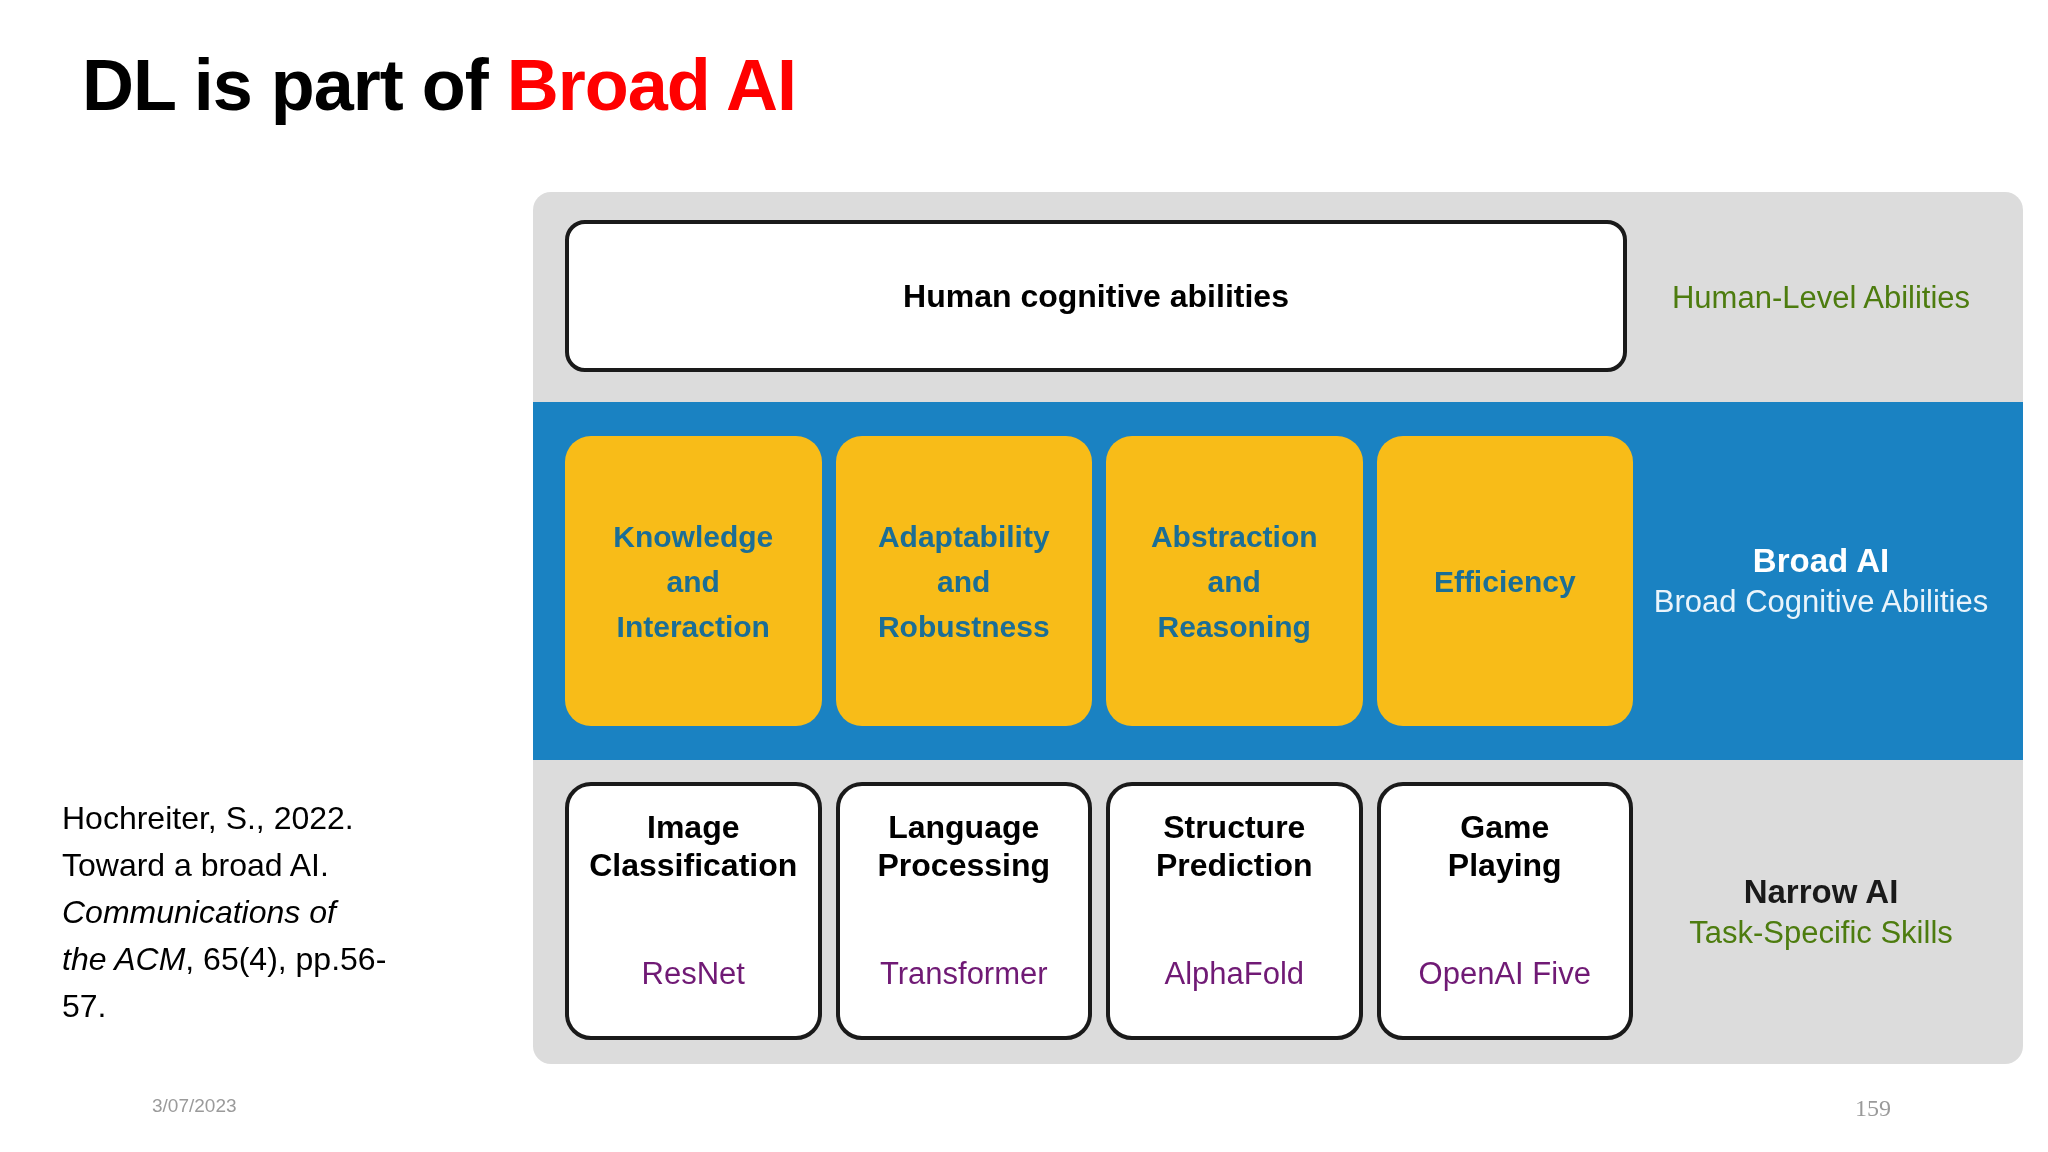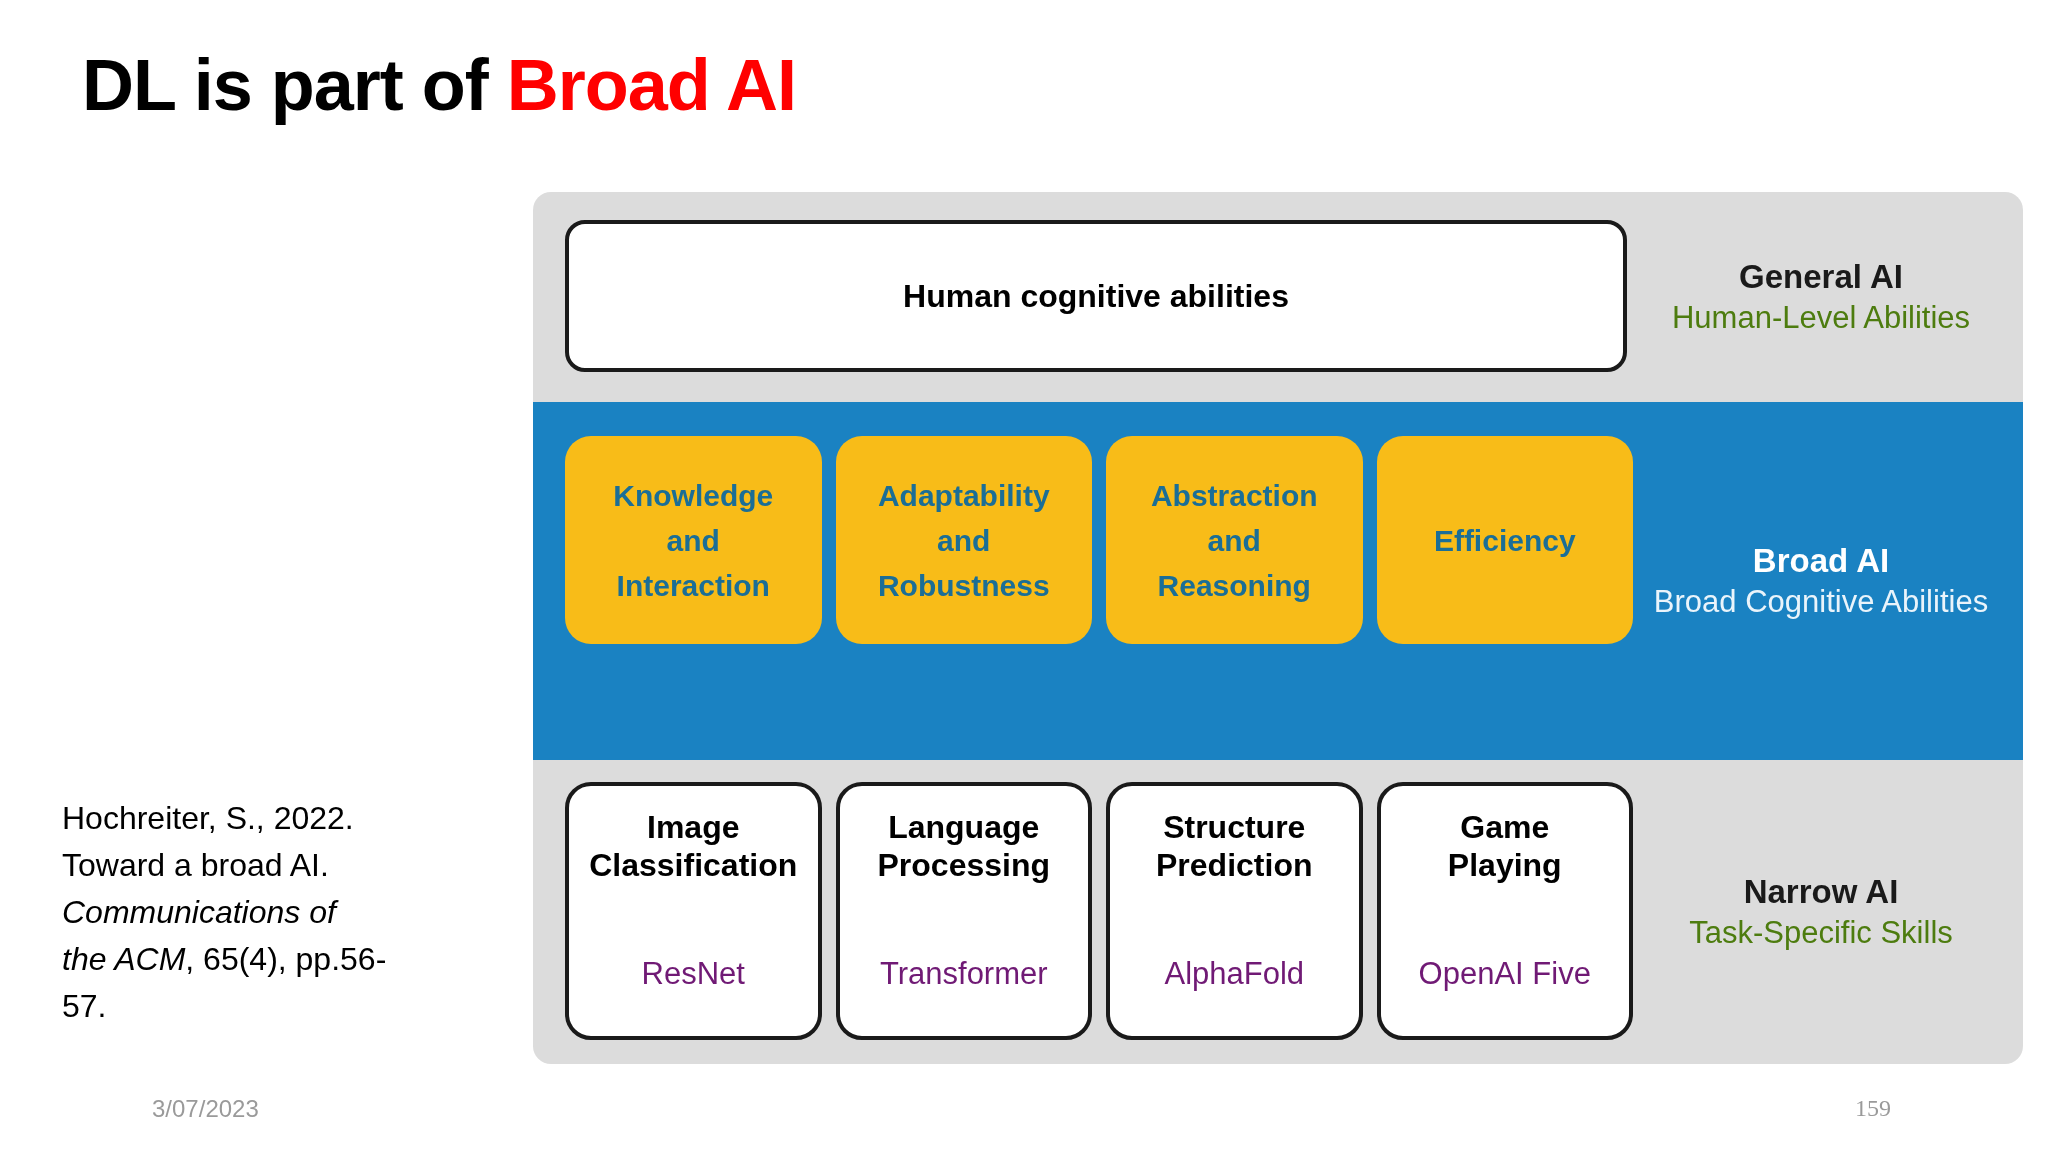--- a/index.html
+++ b/index.html
@@ -91,21 +91,21 @@
     display:flex; align-items:center; justify-content:center;
   }
   .hca-box .hca-text{
     font-size:32px; font-weight:bold; color:#000000;
   }
 
   
   .broad-cards{
     position:absolute;
     left:32px; top:34px;
-    width:1068px; height:208px;
+    width:1068px; height:290px;
     display:flex;
     gap:14px;
   }
   .ycard{
     flex:1;
     background:#f8bc18;
     border-radius:26px;
     display:flex; align-items:center; justify-content:center;
     text-align:center;
     font-size:30px; font-weight:bold;
@@ -146,21 +146,21 @@
     margin-bottom:44px;
     font-size:31px;
     color:#701a75;
     white-space:nowrap;
   }
 
   
   .footer-date{
     position:absolute;
     left:152px; top:1095px;
-    font-size:24px;
+    font-size:19px;
     color:#9a9a9a;
   }
   .footer-page{
     position:absolute;
     left:1855px; top:1095px;
     font-size:24px;
     color:#9a9a9a;
     font-family:Liberation Serif, serif;
   }
 </style>
@@ -179,21 +179,20 @@
 
 <div class="diagram">
 
   <div class="band band-general">
     <div class="band-content">
       <div class="hca-box">
         <span class="hca-text">Human cognitive abilities</span>
       </div>
     </div>
     <div class="band-label">
-      <div class="lab-title">General AI</div>
       <div class="lab-sub">Human-Level Abilities</div>
     </div>
   </div>
 
   <div class="band band-broad">
     <div class="band-content">
       <div class="broad-cards">
         <div class="ycard">Knowledge
 and
 Interaction</div>

